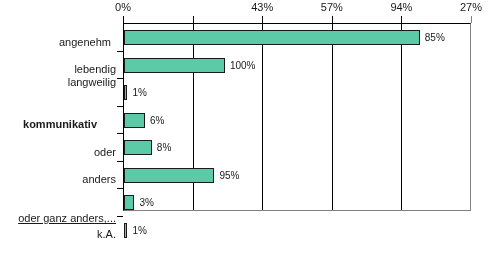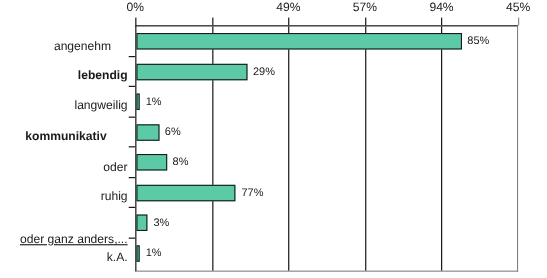--- a/index.html
+++ b/index.html
@@ -21,21 +21,21 @@
     width: 497px;
     height: 253px;
   }
 
   
   #plot-area {
     position: absolute;
     left: 123px;
     top: 23px;
     width: 348px;
-    height: 224px;
+    height: 188px;
     box-sizing: border-box;
     border-top: 1px solid #000000;
     border-left: 1px solid #000000;
     border-right: 1px solid #808080;
     border-bottom: 1px solid #808080;
     background: #ffffff;
   }
 
   .gridline {
     position: absolute;
@@ -104,24 +104,24 @@
   }
 </style>
 </head>
 <body>
 
 <div id="chart-root">
 
   <div>
     <div class="axis-label" style="left:123px;">0%</div>
     <div class="axis-label" style="left:192.6px;margin-top:40px;">20%</div>
-    <div class="axis-label" style="left:262.2px;">49%</div>
+    <div class="axis-label" style="left:262.2px;">43%</div>
     <div class="axis-label" style="left:331.8px;">57%</div>
     <div class="axis-label" style="left:401.4px;">94%</div>
-    <div class="axis-label" style="left:471px;">45%</div>
+    <div class="axis-label" style="left:471px;">27%</div>
   </div>
 
   <div>
     <div class="axis-tick" style="left:123px;"></div>
     <div class="axis-tick" style="left:192.6px;"></div>
     <div class="axis-tick" style="left:262.2px;"></div>
     <div class="axis-tick" style="left:331.8px;"></div>
     <div class="axis-tick" style="left:401.4px;"></div>
     <div class="axis-tick last" style="left:471px;"></div>
   </div>
@@ -130,26 +130,26 @@
     <div class="cat-tick" style="top:50.5px;"></div>
     <div class="cat-tick" style="top:78px;"></div>
     <div class="cat-tick" style="top:105.5px;"></div>
     <div class="cat-tick" style="top:133px;"></div>
     <div class="cat-tick" style="top:160.5px;"></div>
     <div class="cat-tick" style="top:188px;"></div>
     <div class="cat-tick" style="top:215.5px;"></div>
   </div>
 
   <div>
-    <div class="cat-label" style="top:35.5px; right:396px;">angenehm</div>
-    <div class="cat-label" style="top:63px;   right:381px;font-weight:bold;">lebendig</div>
-    <div class="cat-label" style="top:90px; right:381px;">langweilig</div>
+    <div class="cat-label" style="top:35.5px; right:386px;">angenehm</div>
+    <div class="cat-label" style="top:63px;   right:381px;">lebendig</div>
+    <div class="cat-label" style="top:76px; right:381px;">langweilig</div>
     <div class="cat-label" style="top:118px;  right:400px;font-weight:bold;">kommunikativ</div>
     <div class="cat-label" style="top:145.5px;right:381px;">oder</div>
-    <div class="cat-label" style="top:173px;  right:381px;">ruhig</div>
+    <div class="cat-label" style="top:173px;  right:381px;">anders</div>
     <div class="cat-label" style="top:212px;right:381px;text-decoration:underline;">oder ganz anders,...</div>
     <div class="cat-label" style="top:228px;  right:381px;">k.A.</div>
   </div>
 
   <div id="plot-area">
 
     <div>
       <div class="gridline" style="left:68.6px;"></div>
       <div class="gridline" style="left:138.2px;"></div>
       <div class="gridline" style="left:207.8px;"></div>
@@ -162,23 +162,23 @@
       <div class="bar" style="top: 61.25px; width: 3.48px; background: rgb(92, 201, 167); border-color: rgb(26, 26, 26);"></div>
       <div class="bar" style="top: 88.75px; width: 20.88px; background: rgb(92, 201, 167); border-color: rgb(26, 26, 26);"></div>
       <div class="bar" style="top: 116.25px; width: 27.84px; background: rgb(92, 201, 167); border-color: rgb(26, 26, 26);"></div>
       <div class="bar" style="top: 143.75px; width: 90.48px; background: rgb(92, 201, 167); border-color: rgb(26, 26, 26);"></div>
       <div class="bar" style="top: 171.25px; width: 10.44px; background: rgb(92, 201, 167); border-color: rgb(26, 26, 26);"></div>
       <div class="bar" style="top: 198.75px; width: 3.48px; background: rgb(92, 201, 167); border-color: rgb(26, 26, 26);"></div>
     </div>
 
     <div>
       <div class="bar-value" style="top: 6.25px; left: 300.8px;">85%</div>
-      <div class="bar-value" style="top: 33.75px; left: 105.92px;">29%</div>
+      <div class="bar-value" style="top: 33.75px; left: 105.92px;">100%</div>
       <div class="bar-value" style="top: 61.25px; left: 8.48px;">1%</div>
       <div class="bar-value" style="top: 88.75px; left: 25.88px;">6%</div>
       <div class="bar-value" style="top: 116.25px; left: 32.84px;">8%</div>
-      <div class="bar-value" style="top: 143.75px; left: 95.48px;">77%</div>
+      <div class="bar-value" style="top: 143.75px; left: 95.48px;">95%</div>
       <div class="bar-value" style="top: 171.25px; left: 15.44px;">3%</div>
       <div class="bar-value" style="top: 198.75px; left: 8.48px;">1%</div>
     </div>
 
   </div>
 </div>
 
 </body></html>

